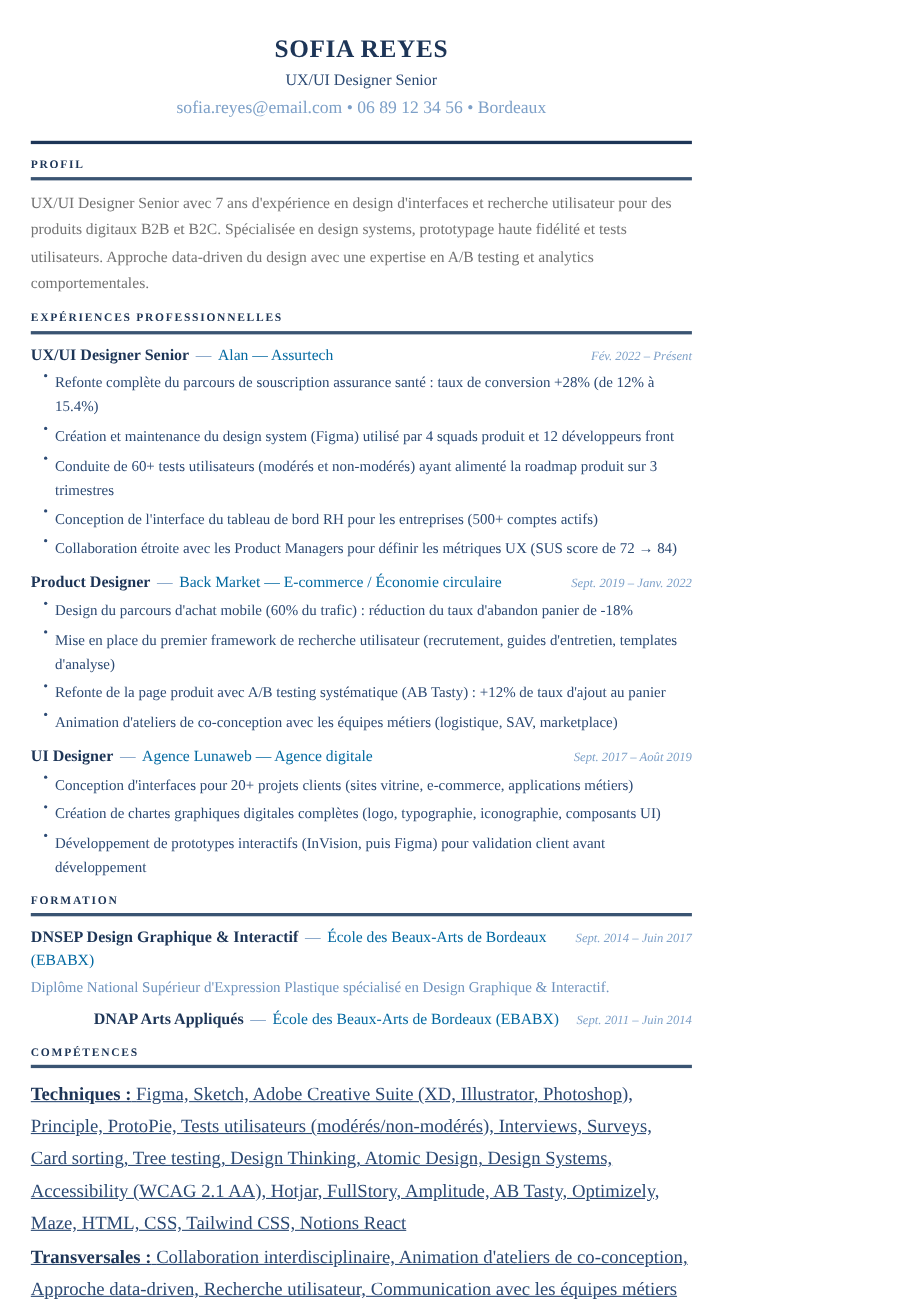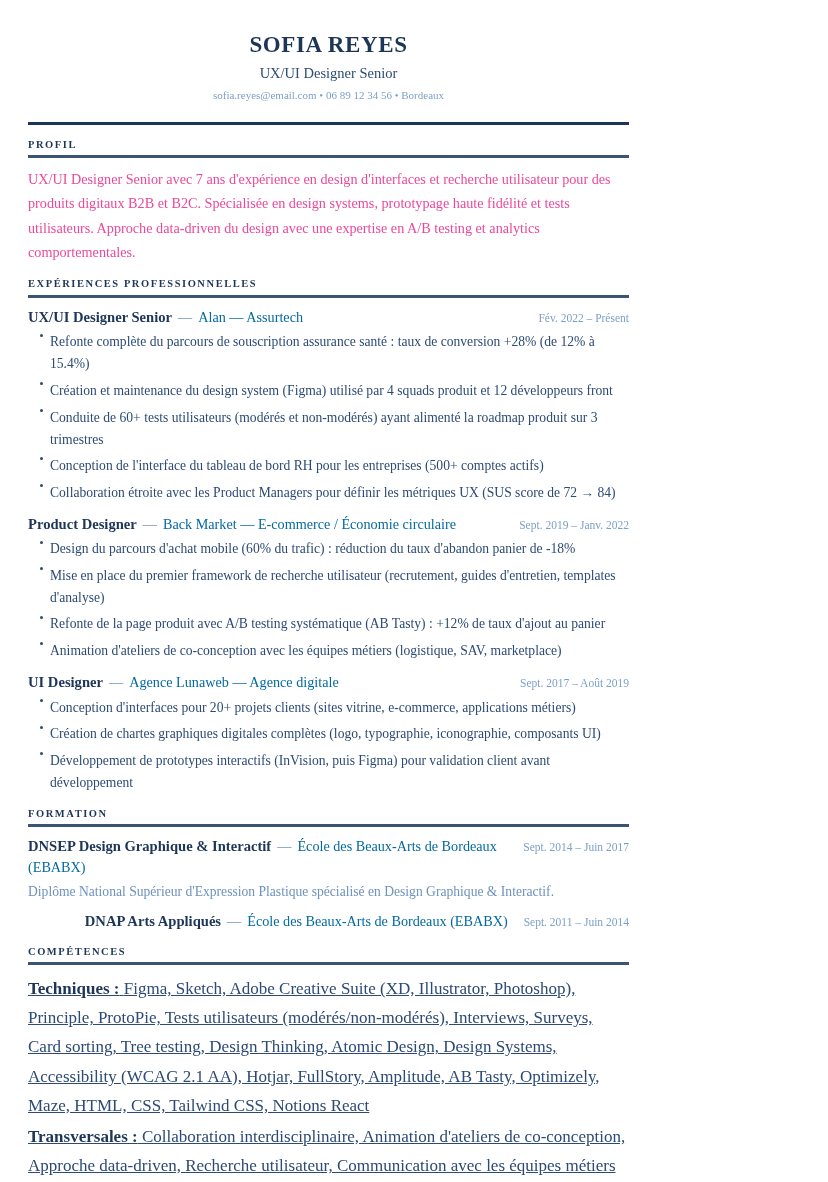--- a/index.html
+++ b/index.html
@@ -36,21 +36,21 @@
     margin: 0 0 7px 0;
     line-height: 1.12;
   }
   .cv-role {
     font-size: 14.5px;
     color: #2c4a74;
     margin: 0 0 8px 0;
     line-height: 1.15;
   }
   .cv-contact {
-    font-size: 11px;
+    font-size: 16px;
     color: #7da0c8;
     line-height: 1.2;
     margin: 0;
   }
   .header-rule {
     height: 3px;
     background: #1d3557;
     margin: 9px 0 0 0;
   }
 
@@ -70,21 +70,21 @@
   .section-rule {
     height: 2.6px;
     background: #3a5472;
     margin-bottom: 9px;
   }
 
   
   .profile-text {
     font-size: 14.2px;
     line-height: 1.72;
-    color: #ec4899;
+    color: #737373;
     margin: 0;
     text-align: left;
   }
 
   
   .entry {
     margin-bottom: 10px;
   }
   .entry:last-child { margin-bottom: 0; }
 
@@ -109,20 +109,21 @@
     color: #6d92bd;
     padding: 0 2px;
   }
   .entry-org {
     font-size: 14.2px;
     color: #0369a1;
   }
   .entry-date {
     flex: 0 0 auto;
     font-size: 11.5px;
+    font-style: italic;
     color: #7da0c8;
     white-space: nowrap;
     line-height: 1.3;
   }
 
   ul.bullets {
     list-style: none;
     margin: 0;
     padding: 0;
   }

